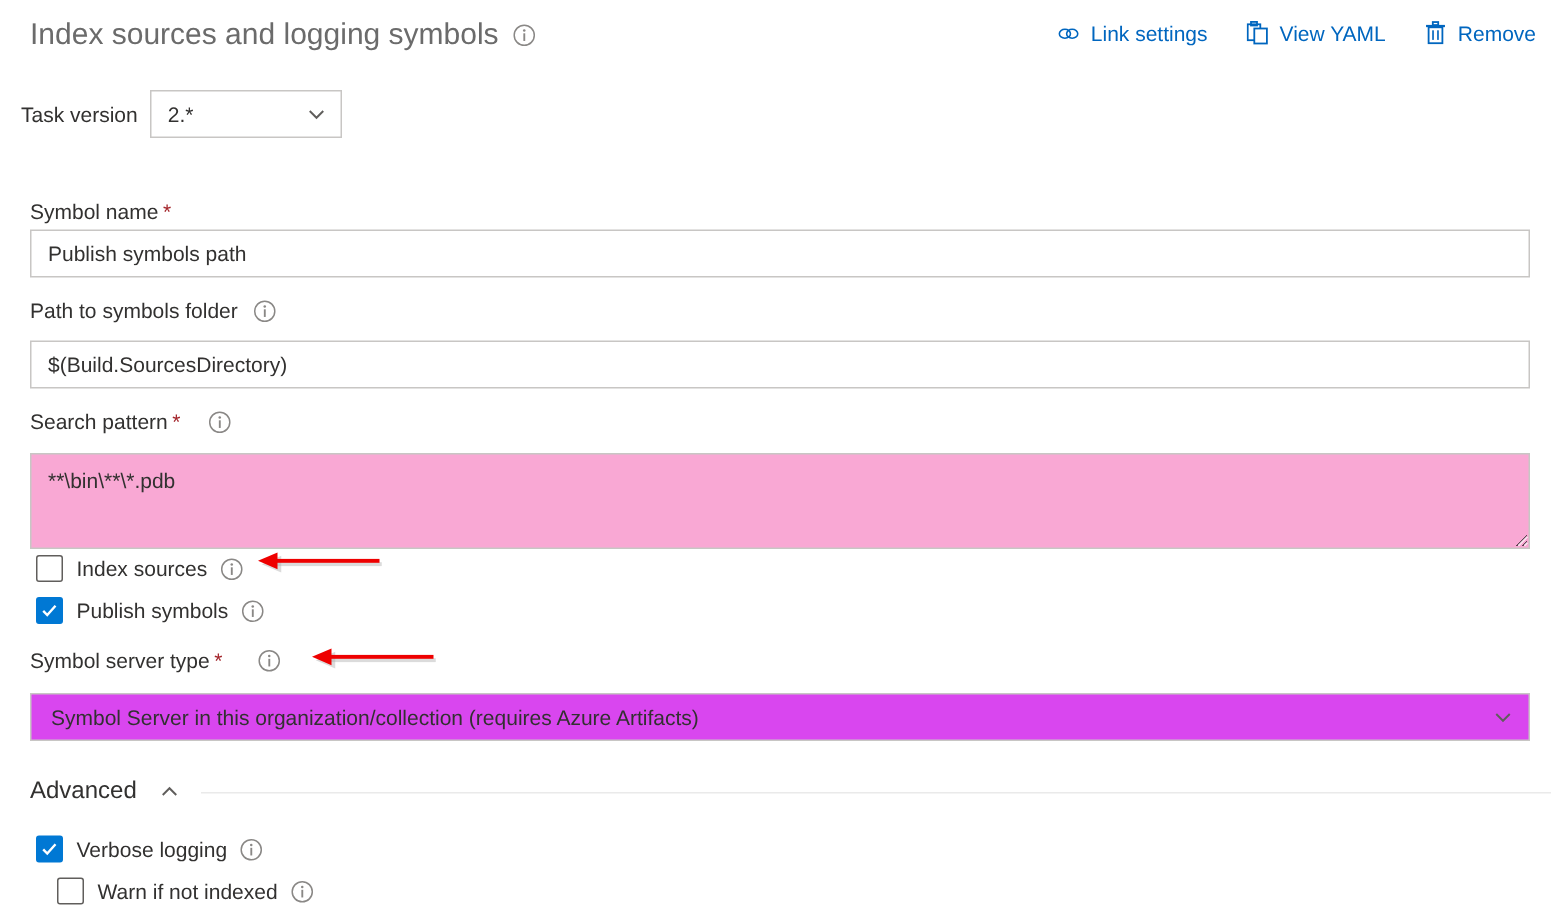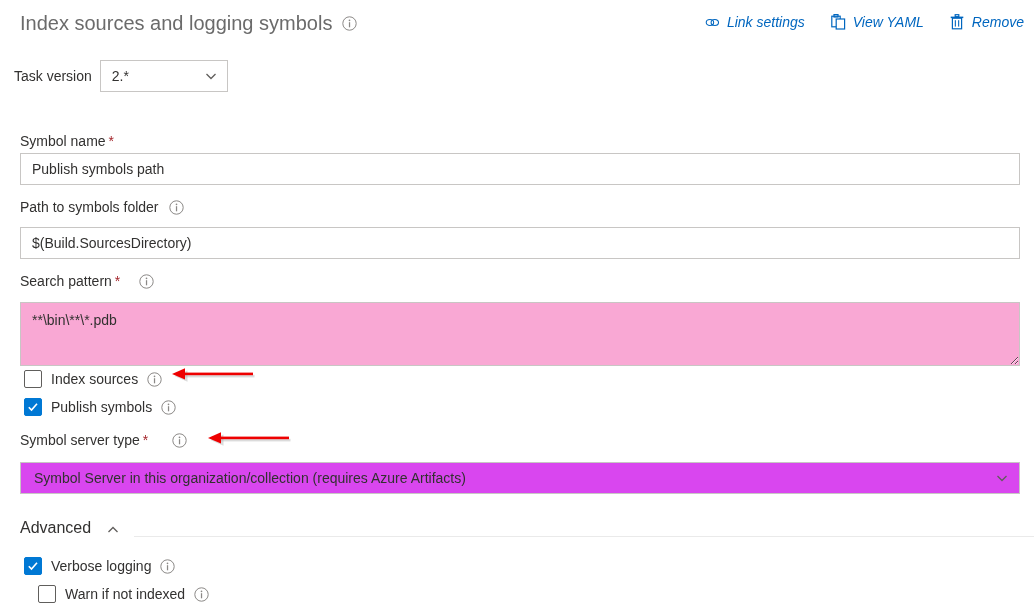--- a/index.html
+++ b/index.html
@@ -48,21 +48,20 @@
     gap: 26px;
   }
   .action-link {
     display: flex;
     align-items: center;
     gap: 7px;
     color: #0066bf;
     font-size: 14px;
     cursor: pointer;
     white-space: nowrap;
-    font-style: italic;
   }
 
   
   .taskversion-row {
     position: absolute;
     left: 14px;
     top: 60px;
     display: flex;
     align-items: center;
     gap: 8px;
@@ -177,21 +176,21 @@
   .cbox.checked svg { display: block; }
   .cbox-label {
     font-size: 14px;
     color: #323130;
     cursor: pointer;
   }
 
   
   .advanced-head {
     display: flex;
-    align-items: flex-end;
+    align-items: center;
     gap: 14px;
     cursor: pointer;
   }
   .advanced-title {
     font-size: 16px;
     color: #323130;
     white-space: nowrap;
   }
   .advanced-rule {
     flex: 1;

